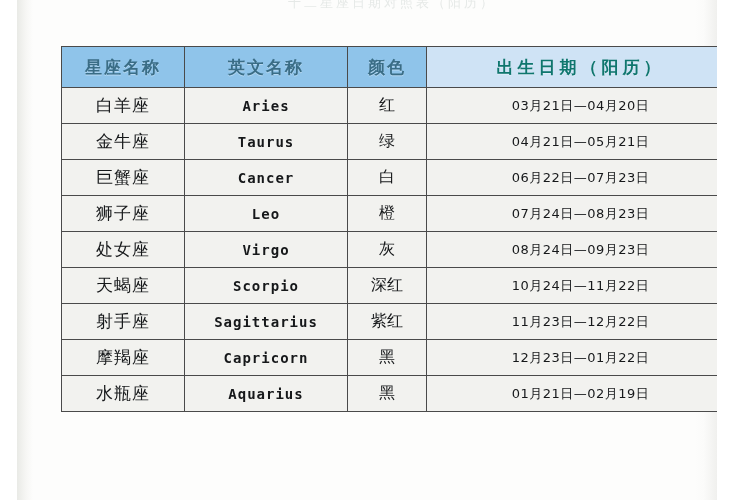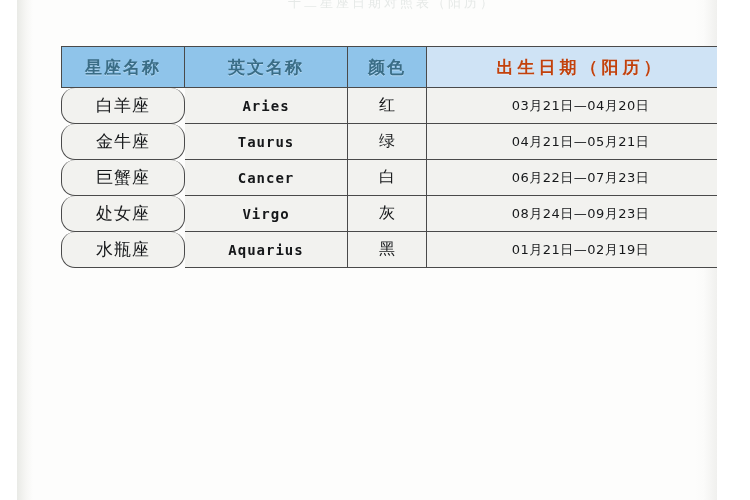--- a/index.html
+++ b/index.html
@@ -74,34 +74,33 @@
     height:40px;
     background:#8fc4ea;
     color:#3a6d86;
     font-size:17px;
     font-weight:700;
     letter-spacing:2px;
     text-shadow:0 1px 0 rgba(255,255,255,.35);
   }
   tr.header-row th.date-head{
     background:#cfe3f5;
-    color:#c2410c;
+    color:#0f766e;
     letter-spacing:4px;
   }
 
   tr.body-row td{
     height:35px;
     background:#f2f2ef;
     color:#16181a;
   }
   td.name-cell{
     font-size:17px;
     letter-spacing:1px;
     font-weight:500;
-    border-radius:14px;
   }
   td.en-cell{
     font-family:"DejaVu Sans Mono","Liberation Mono",monospace;
     font-size:14px;
     letter-spacing:1px;
     font-weight:600;
     text-align:center;
   }
   td.color-cell{
     font-size:16px;
@@ -155,26 +154,50 @@
             <td class="color-cell">绿</td>
             <td class="date-cell">04月21日—05月21日</td>
           </tr>
           <tr class="body-row">
             <td class="name-cell">巨蟹座</td>
             <td class="en-cell">Cancer</td>
             <td class="color-cell">白</td>
             <td class="date-cell">06月22日—07月23日</td>
           </tr>
           <tr class="body-row">
+            <td class="name-cell">狮子座</td>
+            <td class="en-cell">Leo</td>
+            <td class="color-cell">橙</td>
+            <td class="date-cell">07月24日—08月23日</td>
+          </tr>
+          <tr class="body-row">
             <td class="name-cell">处女座</td>
             <td class="en-cell">Virgo</td>
             <td class="color-cell">灰</td>
             <td class="date-cell">08月24日—09月23日</td>
           </tr>
           <tr class="body-row">
+            <td class="name-cell">天蝎座</td>
+            <td class="en-cell">Scorpio</td>
+            <td class="color-cell">深红</td>
+            <td class="date-cell">10月24日—11月22日</td>
+          </tr>
+          <tr class="body-row">
+            <td class="name-cell">射手座</td>
+            <td class="en-cell">Sagittarius</td>
+            <td class="color-cell">紫红</td>
+            <td class="date-cell">11月23日—12月22日</td>
+          </tr>
+          <tr class="body-row">
+            <td class="name-cell">摩羯座</td>
+            <td class="en-cell">Capricorn</td>
+            <td class="color-cell">黑</td>
+            <td class="date-cell">12月23日—01月22日</td>
+          </tr>
+          <tr class="body-row">
             <td class="name-cell">水瓶座</td>
             <td class="en-cell">Aquarius</td>
             <td class="color-cell">黑</td>
             <td class="date-cell">01月21日—02月19日</td>
           </tr>
         </tbody>
     </table>
   </div>
 
 </div>

